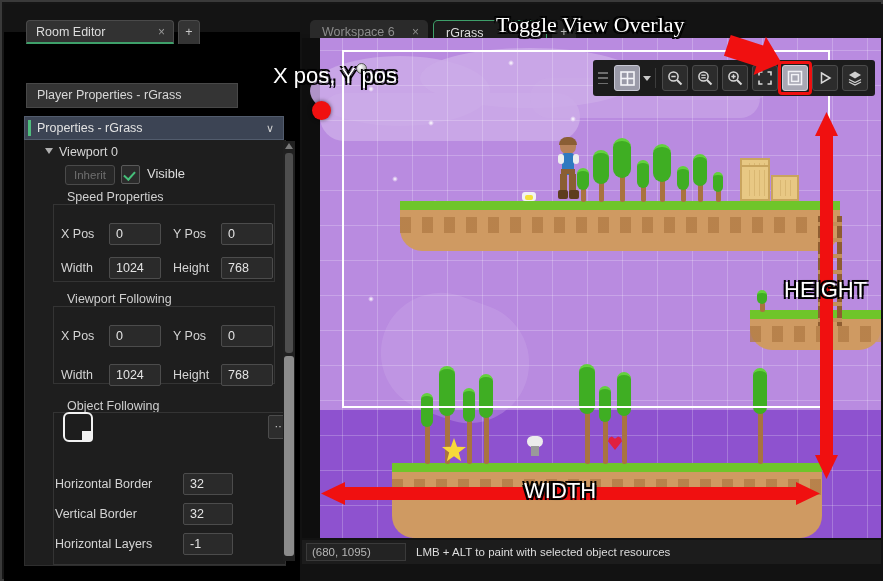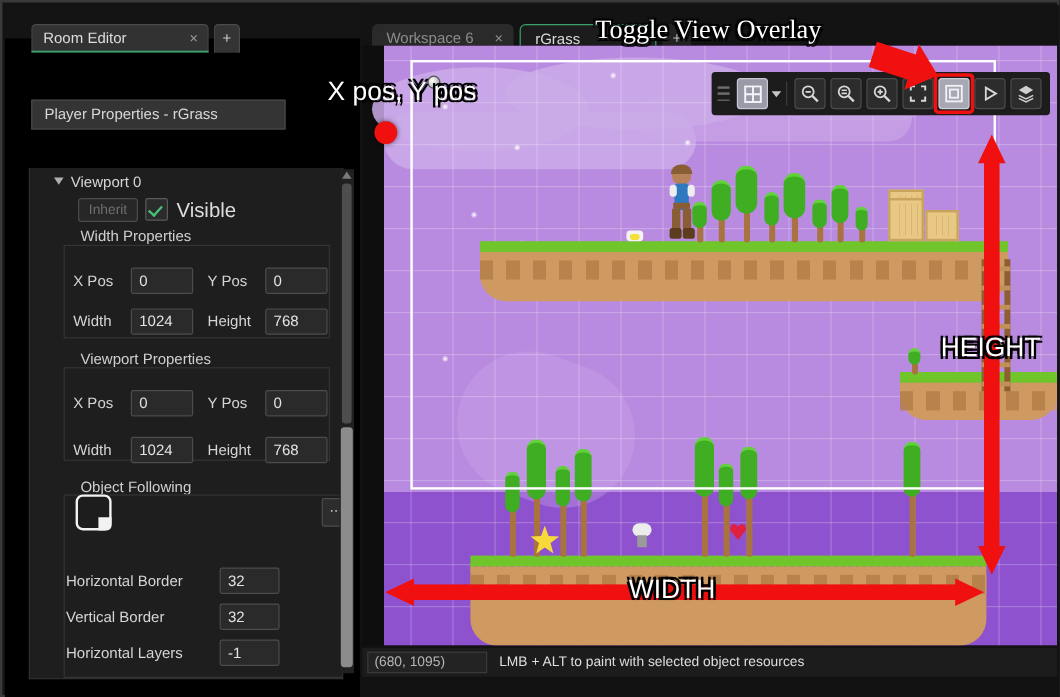--- a/index.html
+++ b/index.html
@@ -32,21 +32,21 @@
   .tree-row{position:absolute;left:20px;top:5px;color:#d6d6d6;font-size:12.5px;}
   .tri{display:inline-block;width:0;height:0;border-left:4px solid transparent;border-right:4px solid transparent;
        border-top:6px solid #b0b0b0;margin-right:6px;vertical-align:2px;}
 
   .inherit-btn{position:absolute;left:40px;top:25px;width:50px;height:20px;box-sizing:border-box;background:#272727;
                border:1px solid #4a4a4a;border-radius:3px;color:#6f6f6f;font-size:11.5px;line-height:18px;text-align:center;}
   .chkbox{position:absolute;left:96px;top:25px;width:19px;height:19px;box-sizing:border-box;background:#2b2b2b;
           border:1px solid #5a5a5a;border-radius:2px;}
   .chkbox:after{content:"";position:absolute;left:4px;top:3px;width:5px;height:9px;border:solid #46c07a;
                 border-width:0 2.5px 2.5px 0;transform:rotate(42deg);}
-  .chk-label{position:absolute;left:122px;top:26px;color:#dcdcdc;font-size:17px;}
+  .chk-label{position:absolute;left:122px;top:26px;color:#dcdcdc;font-size:13px;}
 
   .grp-title{position:absolute;color:#cfcfcf;font-size:12.5px;}
   .grp-box{position:absolute;box-sizing:border-box;border:1px solid #343434;background:#1e1e1e;}
   .fld-label{position:absolute;color:#d4d4d4;font-size:12.5px;}
   .fld{position:absolute;box-sizing:border-box;height:22px;background:#2a2a2a;border:1px solid #4c4c4c;border-radius:2px;
        color:#e4e4e4;font-size:12.5px;line-height:20px;padding-left:6px;}
 
   .obj-swatch{position:absolute;left:38px;top:272px;width:30px;height:30px;box-sizing:border-box;background:#1d1d1d;
               border:2px solid #f2f2f2;border-radius:6px;}
   .obj-swatch:after{content:"";position:absolute;right:-2px;bottom:-2px;width:11px;height:11px;background:#f2f2f2;
@@ -148,43 +148,48 @@
         <span class="x">×</span>
       </div>
       <div class="tab plus" style="left:174px;">+</div>
     </div>
 
 
     <div class="panel-bar" style="top:79px;width:212px;">
       <span>Player Properties - rGrass</span>
     </div>
 
+    <div class="props-header">
+      <span class="accent"></span>
+      <span>Properties - rGrass</span>
+      <span class="chev">∨</span>
+    </div>
 
     <div class="props-body">
 
       <div class="tree-row">
         <span class="tri"></span><span>Viewport 0</span>
       </div>
 
       <div class="inherit-btn">Inherit</div>
       <div class="chkbox"></div>
       <div class="chk-label">Visible</div>
 
-      <div class="grp-title" style="left:42px;top:50px;">Width Properties</div>
+      <div class="grp-title" style="left:42px;top:50px;">Speed Properties</div>
       <div class="grp-box" style="left:28px;top:64px;width:222px;height:78px;"></div>
       <div class="fld-label" style="left:36px;top:87px;">X Pos</div>
       <div class="fld" style="left:84px;top:83px;width:52px;">0</div>
       <div class="fld-label" style="left:148px;top:87px;">Y Pos</div>
       <div class="fld" style="left:196px;top:83px;width:52px;">0</div>
       <div class="fld-label" style="left:36px;top:121px;">Width</div>
       <div class="fld" style="left:84px;top:117px;width:52px;">1024</div>
       <div class="fld-label" style="left:148px;top:121px;">Height</div>
       <div class="fld" style="left:196px;top:117px;width:52px;">768</div>
 
-      <div class="grp-title" style="left:42px;top:152px;">Viewport Properties</div>
+      <div class="grp-title" style="left:42px;top:152px;">Viewport Following</div>
       <div class="grp-box" style="left:28px;top:166px;width:222px;height:78px;"></div>
       <div class="fld-label" style="left:36px;top:189px;">X Pos</div>
       <div class="fld" style="left:84px;top:185px;width:52px;">0</div>
       <div class="fld-label" style="left:148px;top:189px;">Y Pos</div>
       <div class="fld" style="left:196px;top:185px;width:52px;">0</div>
       <div class="fld-label" style="left:36px;top:228px;">Width</div>
       <div class="fld" style="left:84px;top:224px;width:52px;">1024</div>
       <div class="fld-label" style="left:148px;top:228px;">Height</div>
       <div class="fld" style="left:196px;top:224px;width:52px;">768</div>
 

